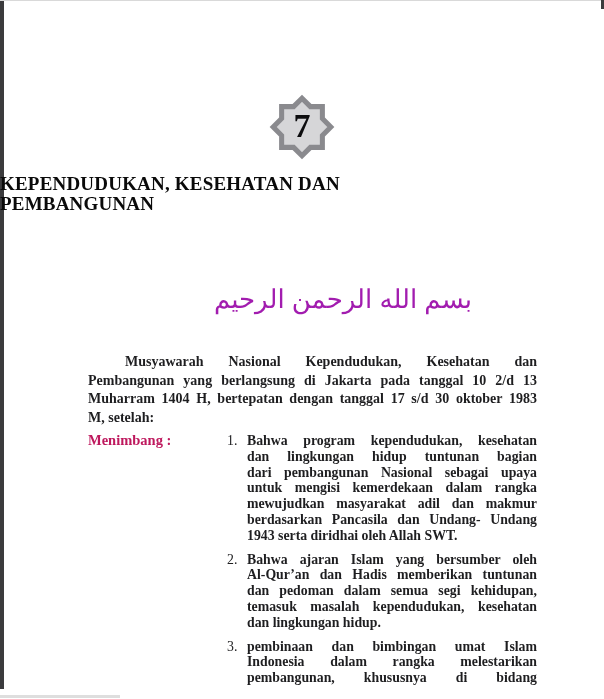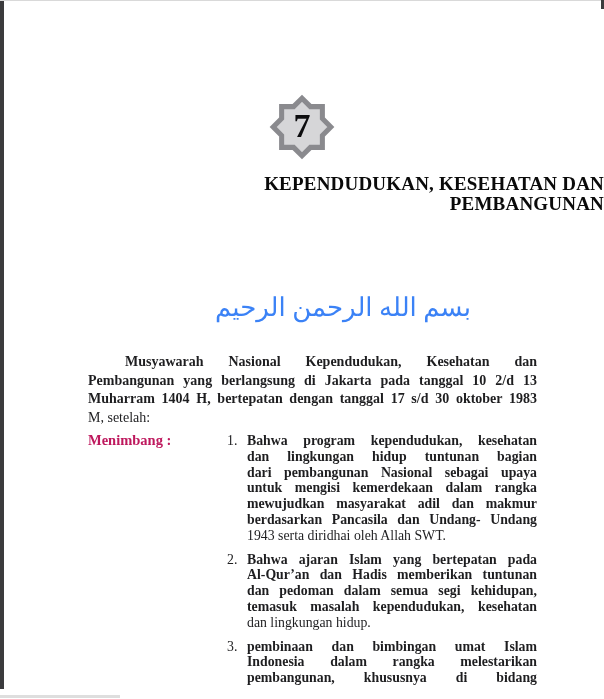--- a/index.html
+++ b/index.html
@@ -20,39 +20,39 @@
   .badge{position:absolute;left:266px;top:91px;width:72px;height:72px;}
   .badge svg{position:absolute;left:0;top:0;width:72px;height:72px;}
   .badge .num{
     position:absolute;left:0;top:0;width:72px;height:72px;
     display:flex;align-items:center;justify-content:center;
     font-size:34px;font-weight:bold;color:#0d0d0f;padding-bottom:2px;box-sizing:border-box;
   }
   
   .title{
     position:absolute;left:0;top:174px;width:604px;
-    text-align:right;font-weight:bold;font-size:19px;line-height:20px;
+    text-align:left;font-weight:bold;font-size:19px;line-height:20px;
     color:#0a0a0a;letter-spacing:0.2px;
   }
   
   .bismillah{
-    position:absolute;left:233px;top:281px;width:220px;height:52px;
+    position:absolute;left:233px;top:273px;width:220px;height:52px;
     display:flex;align-items:center;justify-content:center;
-    direction:rtl;font-family:Liberation Serif, serif;
-    font-size:26px;color:#3b82f6;white-space:nowrap;
+    direction:rtl;font-family:Liberation Sans, sans-serif;
+    font-size:26px;color:#a21caf;white-space:nowrap;
   }
   
   .intro{
     position:absolute;left:88px;top:353px;width:449px;
     font-size:14px;line-height:18.7px;
   }
   .intro .indent{text-indent:37px;}
   
   .jl{text-align:justify;text-align-last:justify;font-weight:bold;}
-  .ll{text-align:left;text-align-last:left;}
+  .ll{text-align:left;text-align-last:left;font-weight:bold;}
   
   .menimbang{
     position:absolute;left:88px;top:433px;
     font-size:14.5px;line-height:15.8px;font-weight:bold;color:#be185d;
   }
   .list{
     position:absolute;left:227px;top:433px;width:310px;
     font-size:13.8px;line-height:15.8px;
   }
   .item{display:flex;margin-bottom:8px;}
@@ -103,21 +103,21 @@
         <div class="jl">untuk mengisi kemerdekaan dalam rangka</div>
         <div class="jl">mewujudkan masyarakat adil dan makmur</div>
         <div class="jl">berdasarkan Pancasila dan Undang- Undang</div>
         <div class="ll">1943 serta diridhai oleh Allah SWT.</div>
       </div>
     </div>
 
     <div class="item">
       <span class="num">2.</span>
       <div class="itxt">
-        <div class="jl">Bahwa ajaran Islam yang bertepatan pada</div>
+        <div class="jl">Bahwa ajaran Islam yang bersumber oleh</div>
         <div class="jl">Al-Qur’an dan Hadis memberikan tuntunan</div>
         <div class="jl">dan pedoman dalam semua segi kehidupan,</div>
         <div class="jl">temasuk masalah kependudukan, kesehatan</div>
         <div class="ll">dan lingkungan hidup.</div>
       </div>
     </div>
 
     <div class="item">
       <span class="num">3.</span>
       <div class="itxt">

